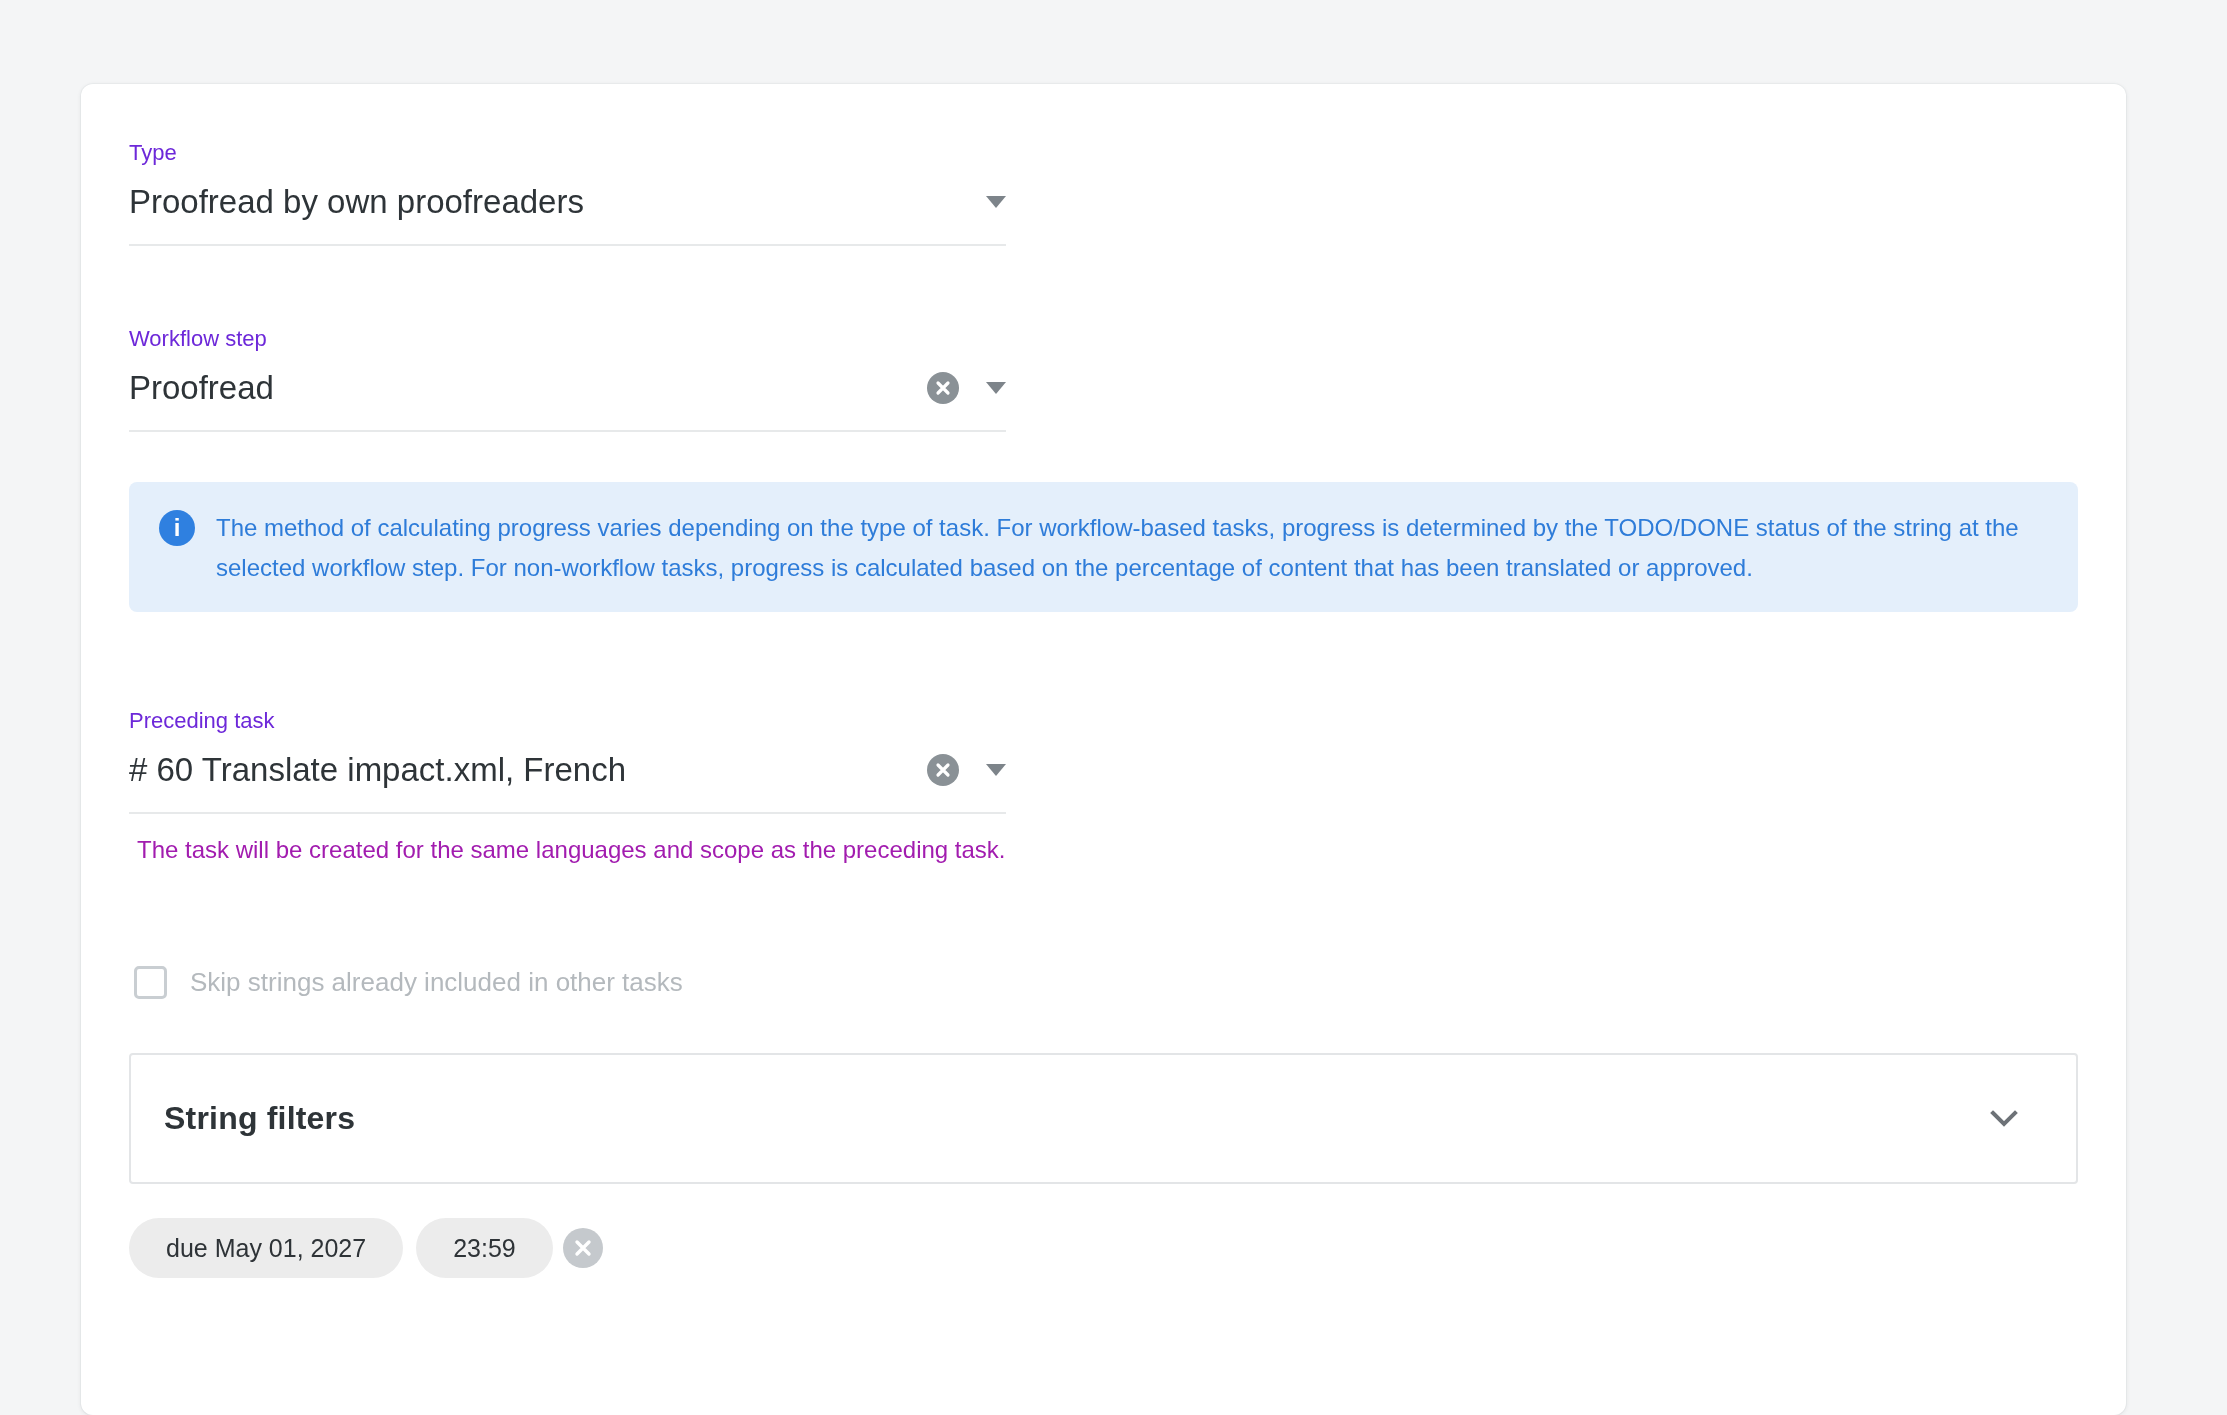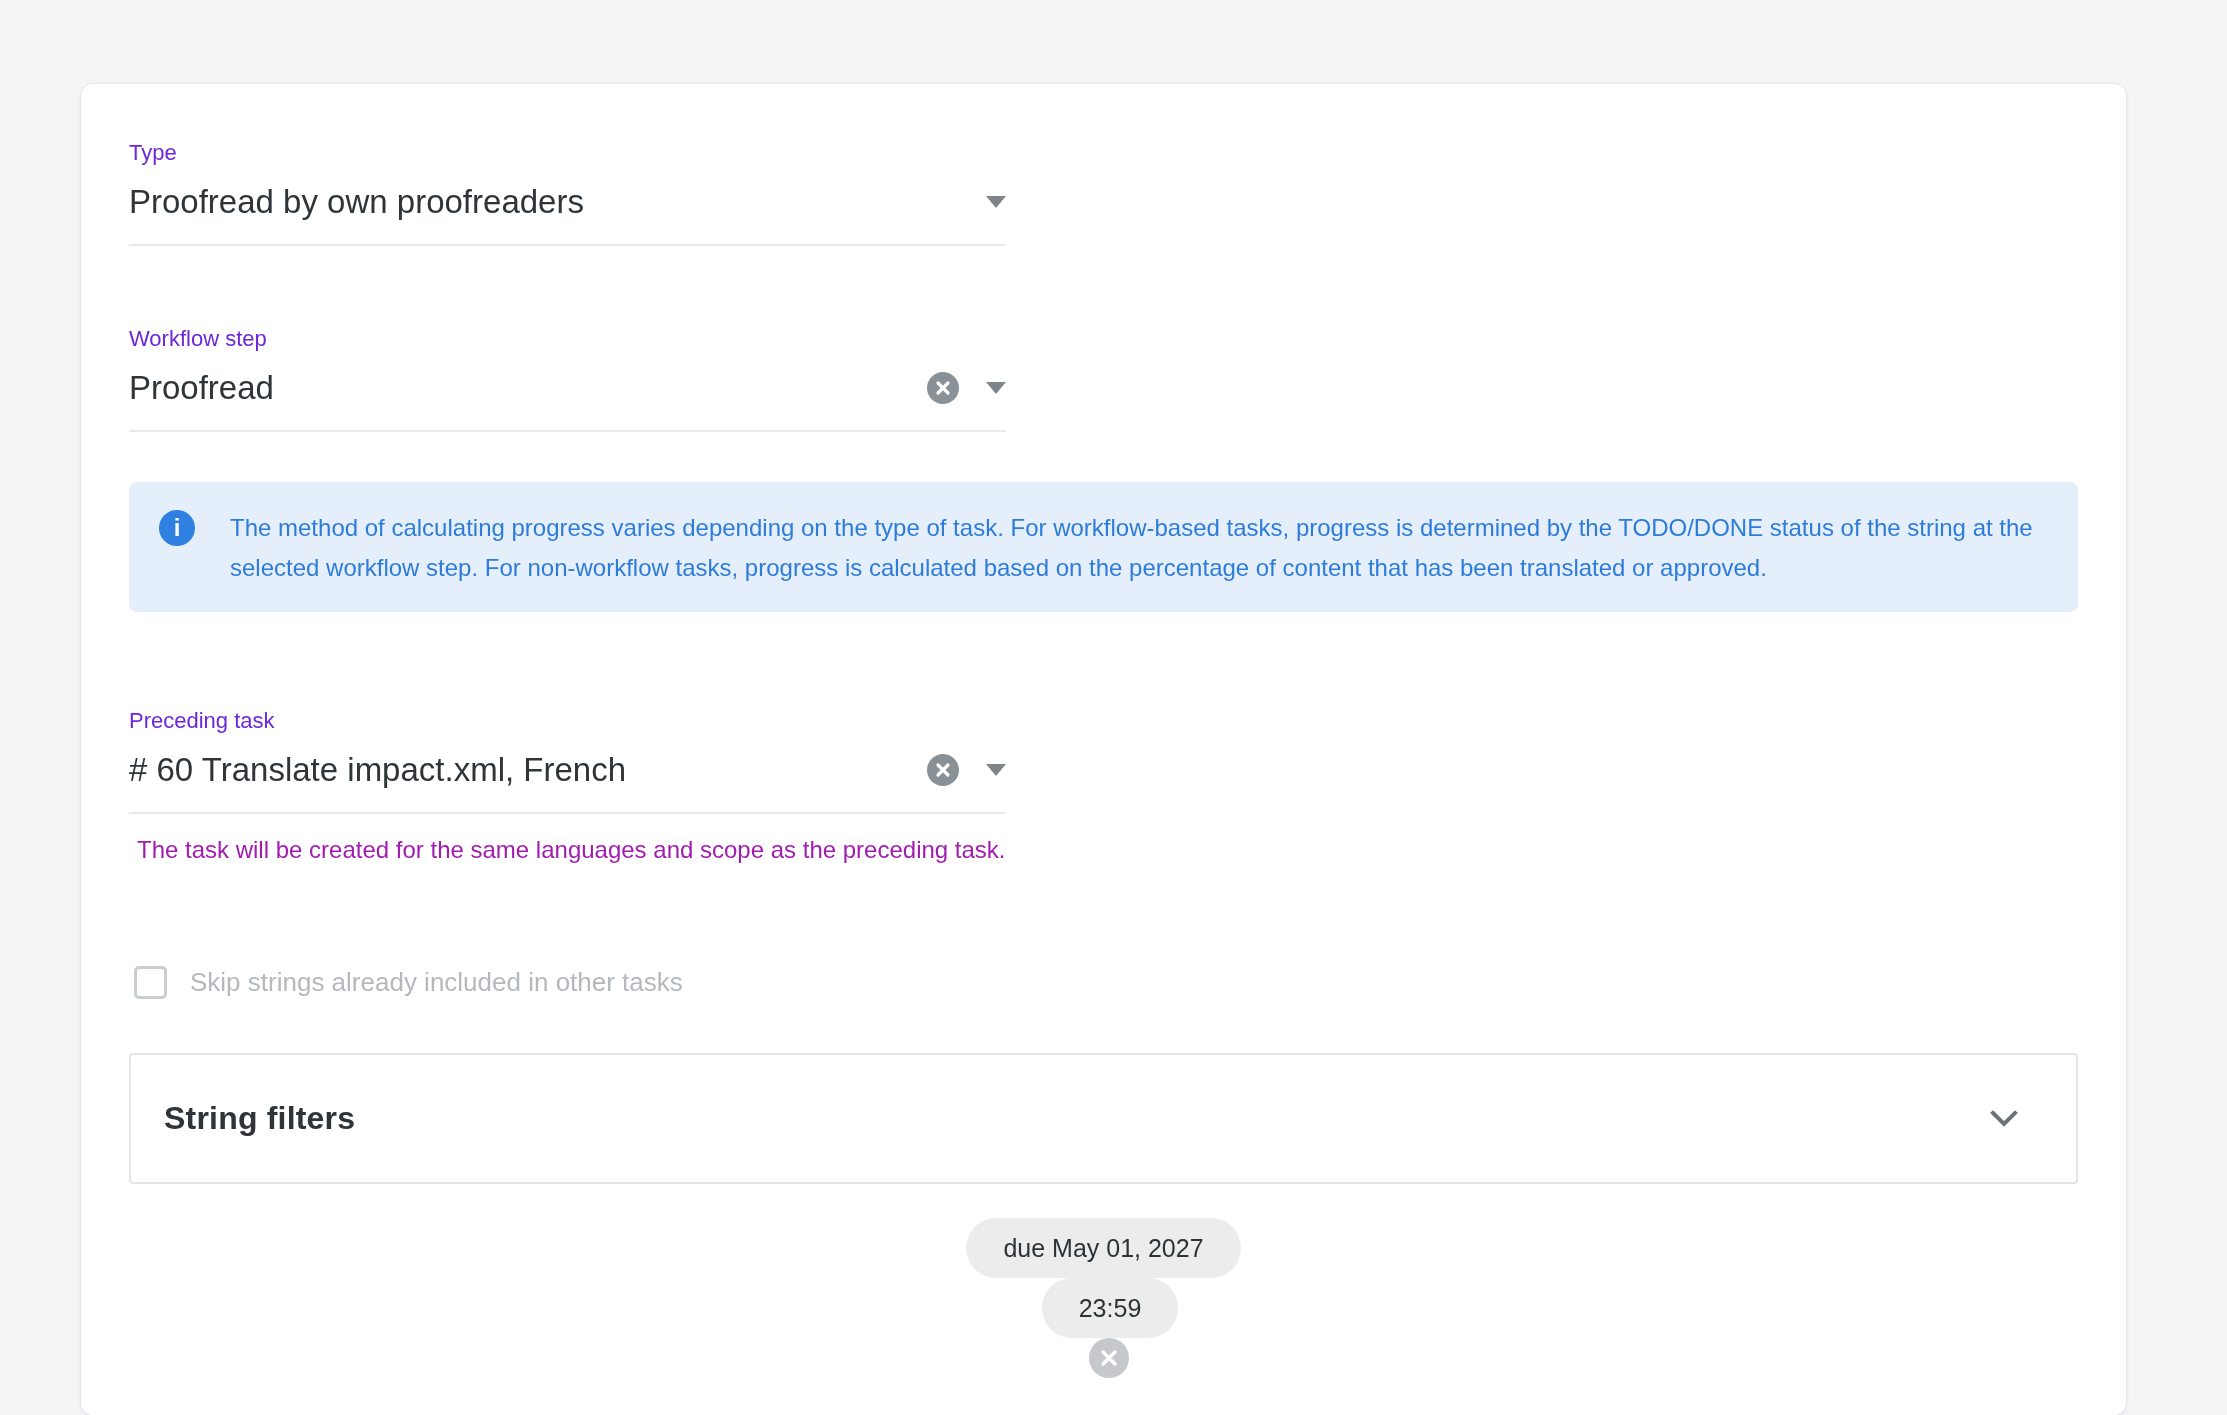--- a/index.html
+++ b/index.html
@@ -71,21 +71,21 @@
     border-top: 12px solid #7d848a;
     margin-left: 27px;
   }
   .field-type .caret { margin-left: 0; }
 
   .mt-workflow { margin-top: 80px; }
   .mt-info { margin-top: 50px; }
   .mt-preceding { margin-top: 96px; }
   .mt-checkbox { margin-top: 98px; }
   .mt-panel { margin-top: 54px; }
-  .mt-chips { margin-top: 34px; flex-direction: column; }
+  .mt-chips { margin-top: 34px; }
 
   
   .info-box {
     width: 1949px;
     background: #e4effb;
     border-radius: 8px;
     display: flex;
     align-items: flex-start;
     padding: 26px 38px 24px 30px;
   }
@@ -97,21 +97,21 @@
     background: #2f80e0;
     color: #ffffff;
     font-size: 24px;
     font-weight: 700;
     display: flex;
     align-items: center;
     justify-content: center;
     margin-top: 2px;
   }
   .info-text {
-    margin-left: 35px;
+    margin-left: 21px;
     font-size: 24px;
     line-height: 40px;
     color: #2e7cd9;
     max-width: 1830px;
   }
 
   
   .helper-text {
     margin-top: 18px;
     width: 877px;

